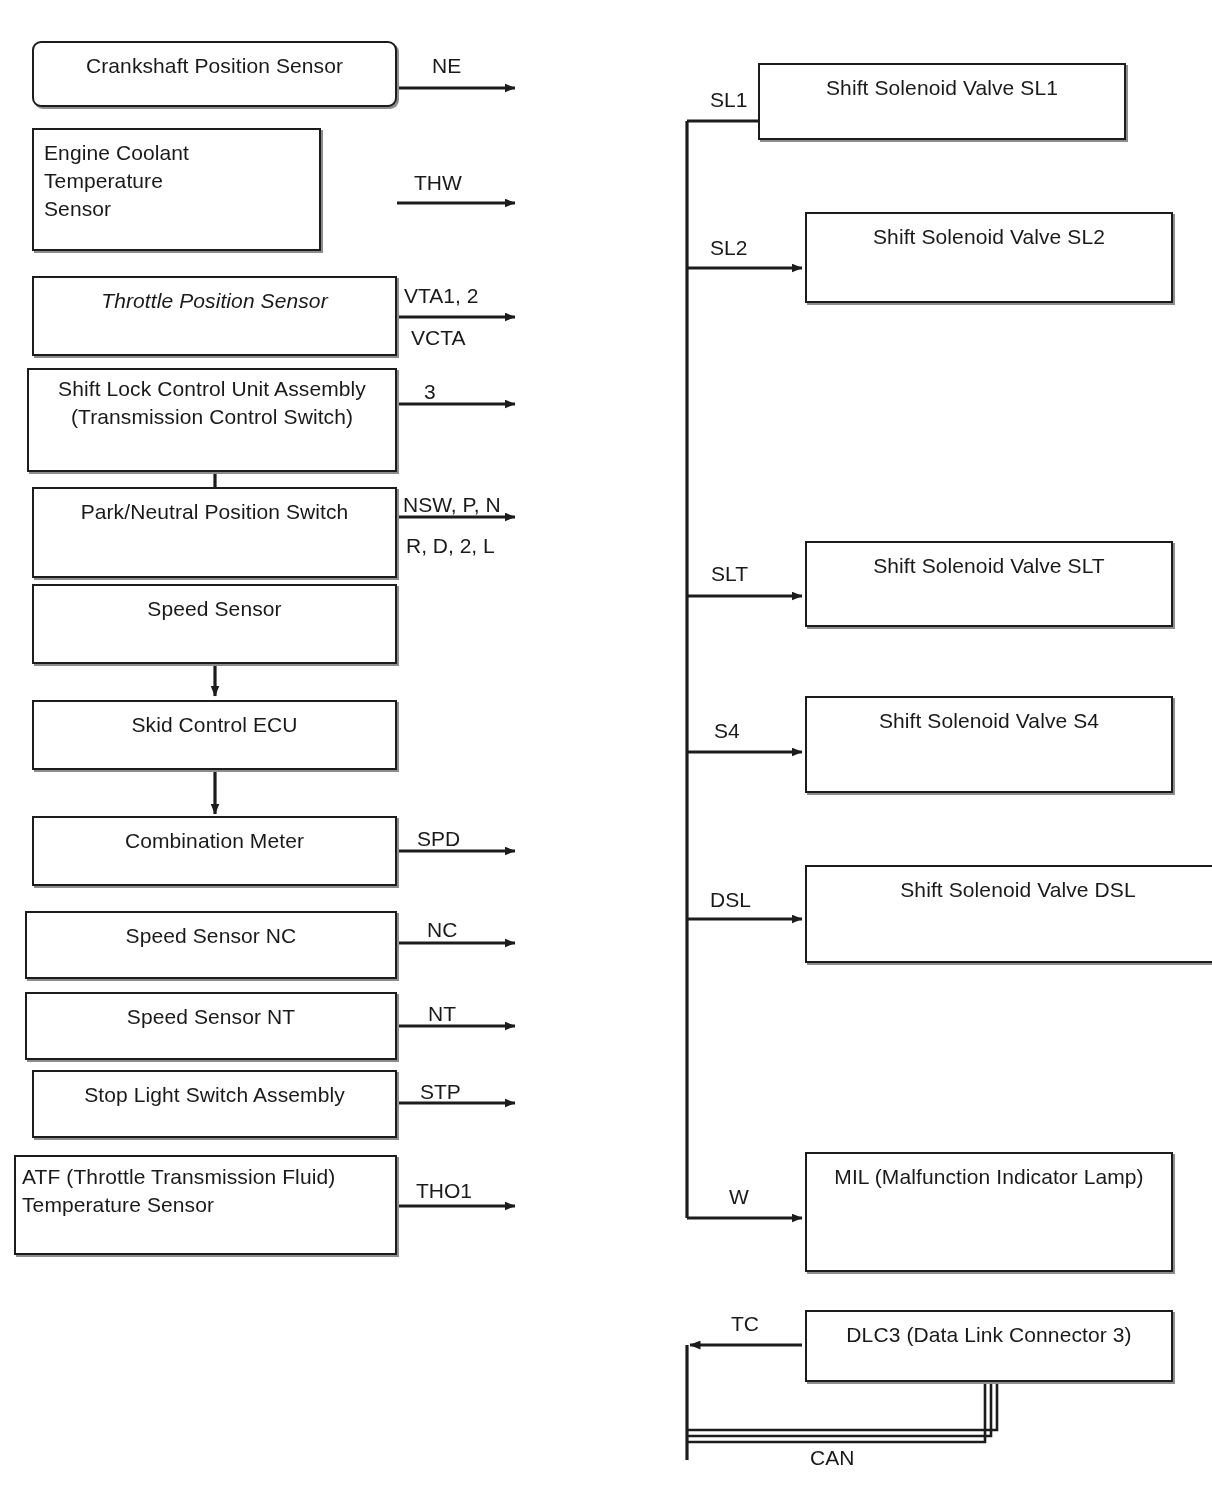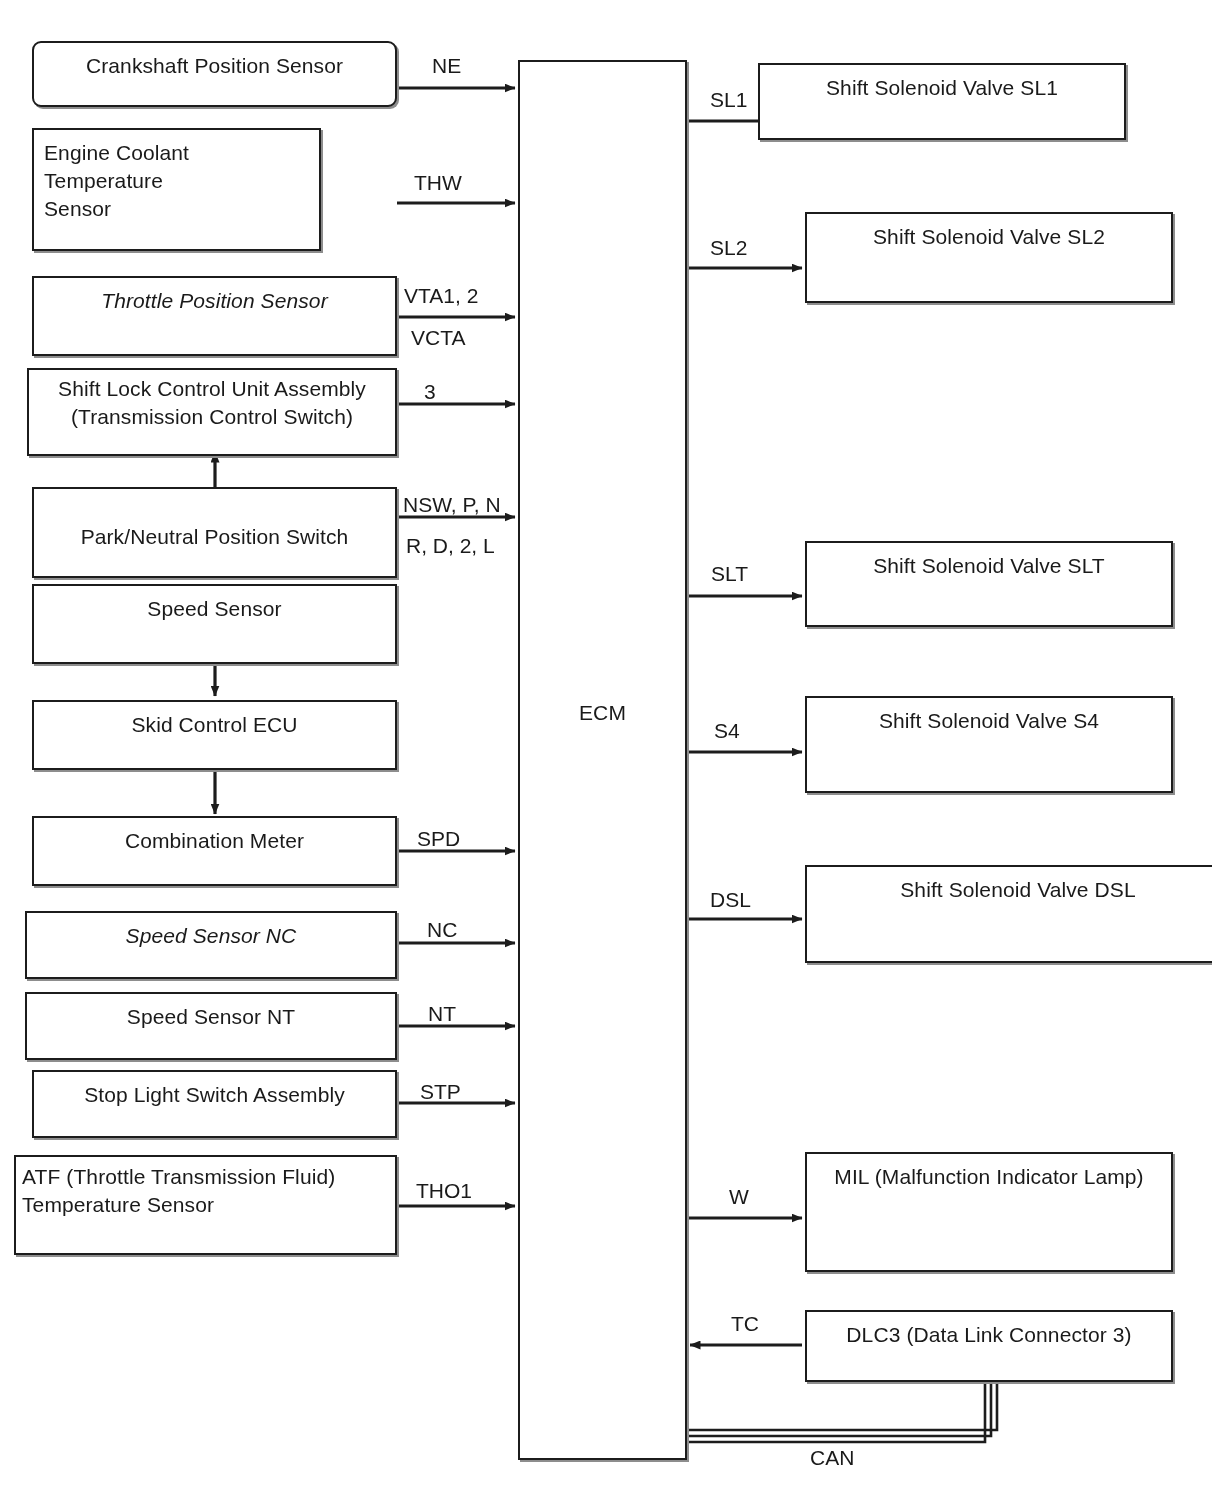--- a/index.html
+++ b/index.html
@@ -120,53 +120,50 @@
   <div class="node" style="left:32px; top:41px; width:365px; height:66px;border-radius:9px;">
     <span class="label">Crankshaft Position Sensor</span>
   </div>
   <div class="node left-align" style="left:32px; top:128px; width:289px; height:123px;">
     <span class="label">Engine Coolant Temperature
 Sensor</span>
   </div>
   <div class="node" style="left:32px; top:276px; width:365px; height:80px;font-style:italic;">
     <span class="label">Throttle Position Sensor</span>
   </div>
-  <div class="node" style="left:27px; top:368px; width:370px; height:88px; padding-top:5px;">
+  <div class="node" style="left:27px; top:368px; width:370px; height:104px; padding-top:5px;">
     <span class="label">Shift Lock Control Unit Assembly
 (Transmission Control Switch)</span>
   </div>
-  <div class="node" style="left:32px; top:487px; width:365px; height:91px;align-items:center;">
+  <div class="node" style="left:32px; top:487px; width:365px; height:91px;">
     <span class="label">Park/Neutral Position Switch</span>
   </div>
   <div class="node" style="left:32px; top:584px; width:365px; height:80px;">
     <span class="label">Speed Sensor</span>
   </div>
   <div class="node" style="left:32px; top:700px; width:365px; height:70px;">
     <span class="label">Skid Control ECU</span>
   </div>
   <div class="node" style="left:32px; top:816px; width:365px; height:70px;">
     <span class="label">Combination Meter</span>
   </div>
-  <div class="node" style="left:25px; top:911px; width:372px; height:68px;font-style:italic;">
+  <div class="node" style="left:25px; top:911px; width:372px; height:68px;">
     <span class="label">Speed Sensor NC</span>
   </div>
   <div class="node" style="left:25px; top:992px; width:372px; height:68px;">
     <span class="label">Speed Sensor NT</span>
   </div>
   <div class="node" style="left:32px; top:1070px; width:365px; height:68px;">
     <span class="label">Stop Light Switch Assembly</span>
   </div>
   <div class="node left-align" style="left:14px; top:1155px; width:383px; height:100px; padding-top:6px; padding-left:6px;">
     <span class="label">ATF (Throttle Transmission Fluid)
 Temperature Sensor</span>
   </div>
 
-  <div class="node ecm" style="left:518px; top:60px; width:169px; height:1400px;">
-    <span class="label">ECM</span>
-  </div>
 
   <div class="node" style="left:758px; top:63px; width:368px; height:77px;">
     <span class="label">Shift Solenoid Valve SL1</span>
   </div>
   <div class="node" style="left:805px; top:212px; width:368px; height:91px;">
     <span class="label">Shift Solenoid Valve SL2</span>
   </div>
   <div class="node" style="left:805px; top:541px; width:368px; height:86px;">
     <span class="label">Shift Solenoid Valve SLT</span>
   </div>

